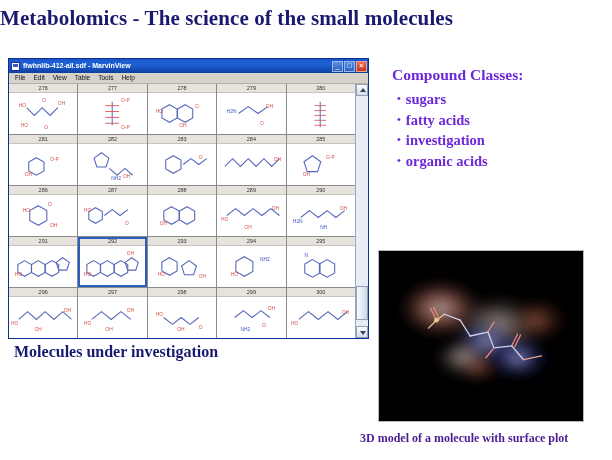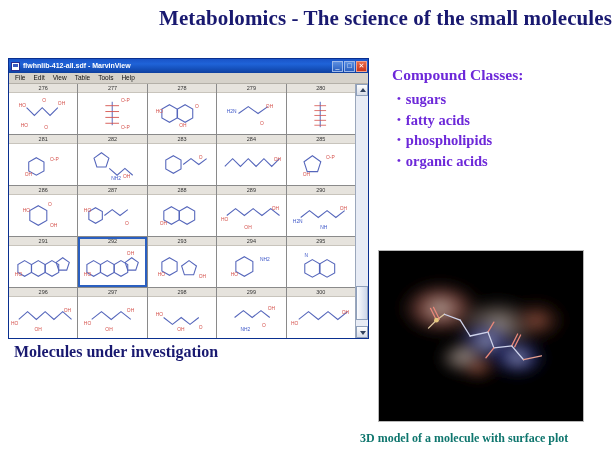--- a/index.html
+++ b/index.html
@@ -14,21 +14,21 @@
     overflow: hidden;
     position: relative;
   }
 
   
   .slide-title {
     position: absolute;
     left: 0;
     top: 6px;
     width: 612px;
-    text-align: right;
+    text-align: left;
     font-family: "Liberation Serif", serif;
     font-weight: bold;
     font-size: 21px;
     color: #191970;
     letter-spacing: 0.1px;
   }
 
   
   .mv-window {
     position: absolute;
@@ -258,21 +258,21 @@
   }
   .model-panel svg { display: block; width: 100%; height: 100%; }
 
   .caption-right {
     position: absolute;
     left: 360px;
     top: 431px;
     font-family: "Liberation Serif", serif;
     font-weight: bold;
     font-size: 12px;
-    color: #0f766e;
+    color: #4c1d95;
   }
 </style>
 </head>
 <body>
 
 <div class="slide-title">Metabolomics - The science of the small molecules</div>
 
 <div class="mv-window">
 
   <div class="mv-titlebar">
@@ -591,21 +591,21 @@
   </div>
 </div>
 
 <div class="caption-left">Molecules under investigation</div>
 
 <div class="classes">
   <div class="classes-title">Compound Classes:</div>
   <ul class="classes-list" id="classes-list">
       <li>sugars</li>
       <li>fatty acids</li>
-      <li>phospholipids</li>
+      <li>investigation</li>
       <li>organic acids</li>
     </ul>
 </div>
 
 <div class="model-panel">
   <svg viewBox="0 0 206 172" preserveAspectRatio="none">
     <defs>
       <radialGradient id="blobA" cx="50%" cy="50%" r="50%">
         <stop offset="0%" stop-color="#b9a79e" stop-opacity="0.95"></stop>
         <stop offset="45%" stop-color="#8e534a" stop-opacity="0.78"></stop>

